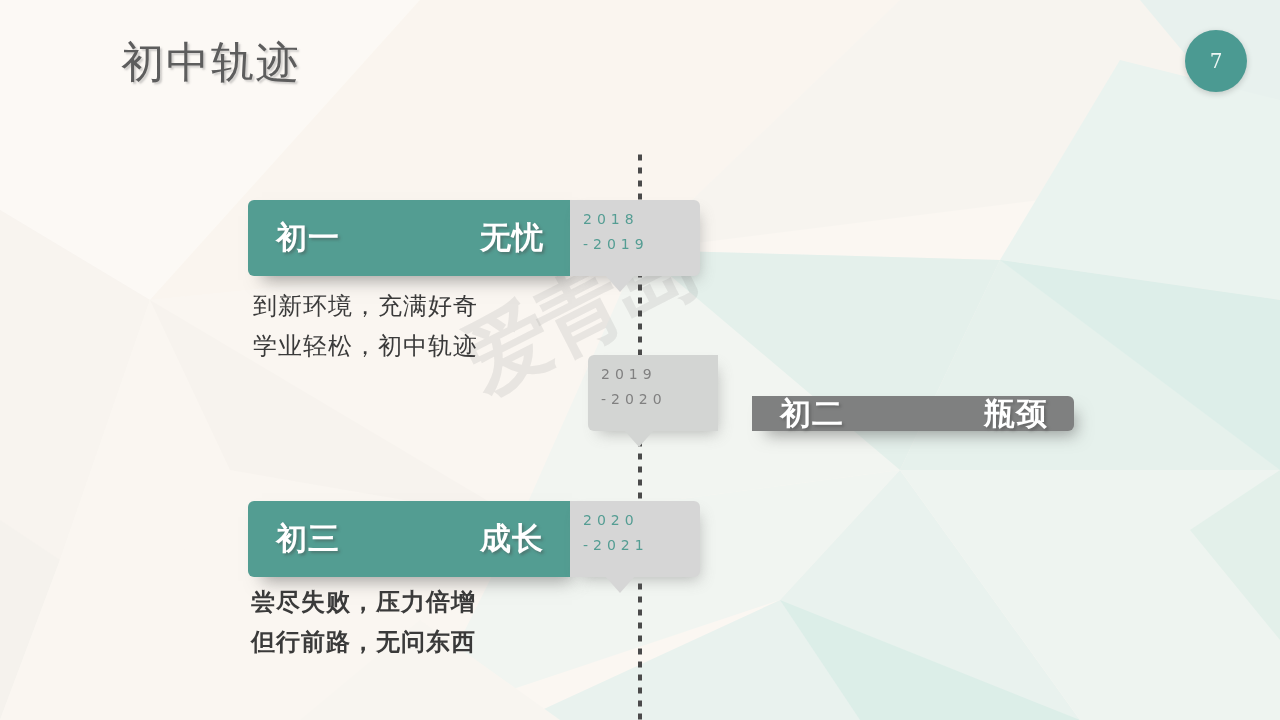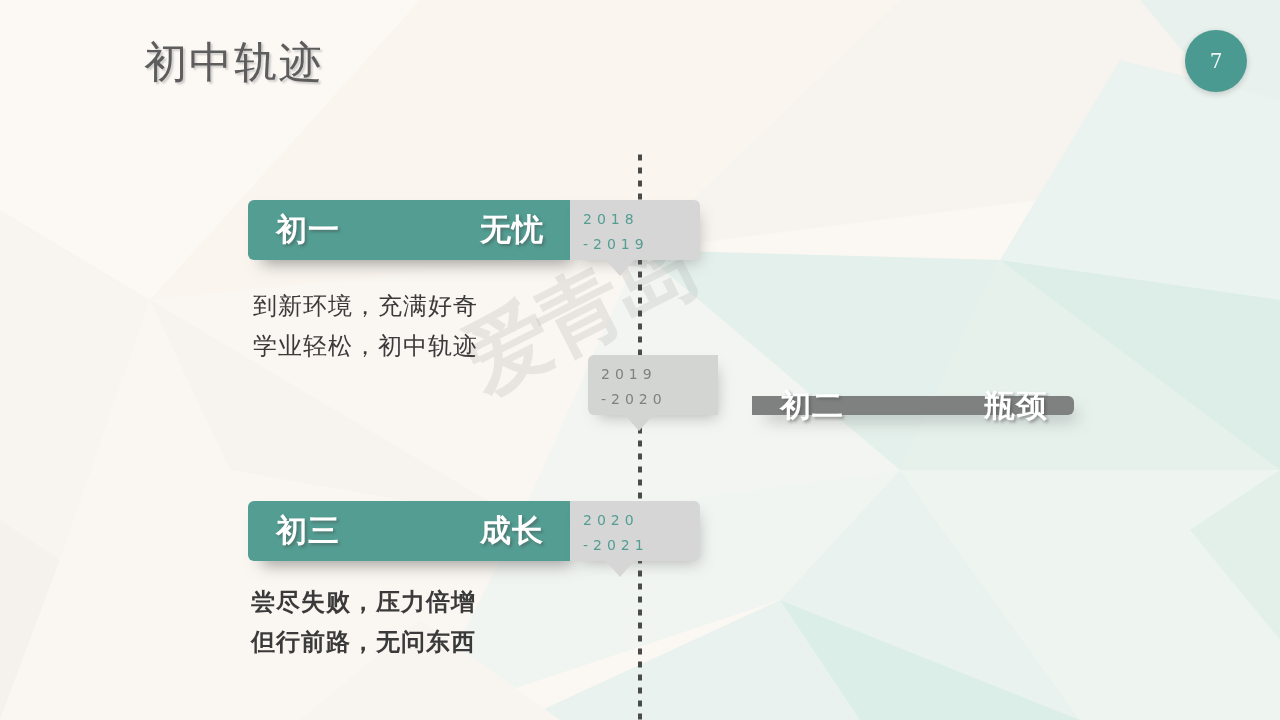--- a/index.html
+++ b/index.html
@@ -42,21 +42,21 @@
     font-size: 86px;
     font-weight: bold;
     color: rgba(140, 140, 140, 0.16);
     letter-spacing: -6px;
     white-space: nowrap;
     line-height: 1;
   }
   
   .page-title {
     position: absolute;
-    left: 144px;
+    left: 121px;
     top: 34px;
     z-index: 5;
     font-family: "DejaVu Serif", "Liberation Serif", serif;
     font-size: 43px;
     color: #5d5d5d;
     letter-spacing: 2px;
     text-shadow: 2px 2px 2px rgba(120,120,120,0.35);
   }
   
   .page-badge {
@@ -88,21 +88,21 @@
     z-index: 2;
     background-image: linear-gradient(to bottom, #4a4a4a 50%, rgba(255,255,255,0) 0%);
     background-position: left;
     background-size: 4px 13px;
     background-repeat: repeat-y;
   }
   
   .row {
     position: absolute;
     z-index: 4;
-    height: 60px;
+    height: 76px;
     display: flex;
     align-items: stretch;
   }
   .row.left  { left: 248px; top: 200px; }
   .row.right { left: 588px; }
 
   .bar {
     position: relative;
     width: 322px;
     display: flex;

